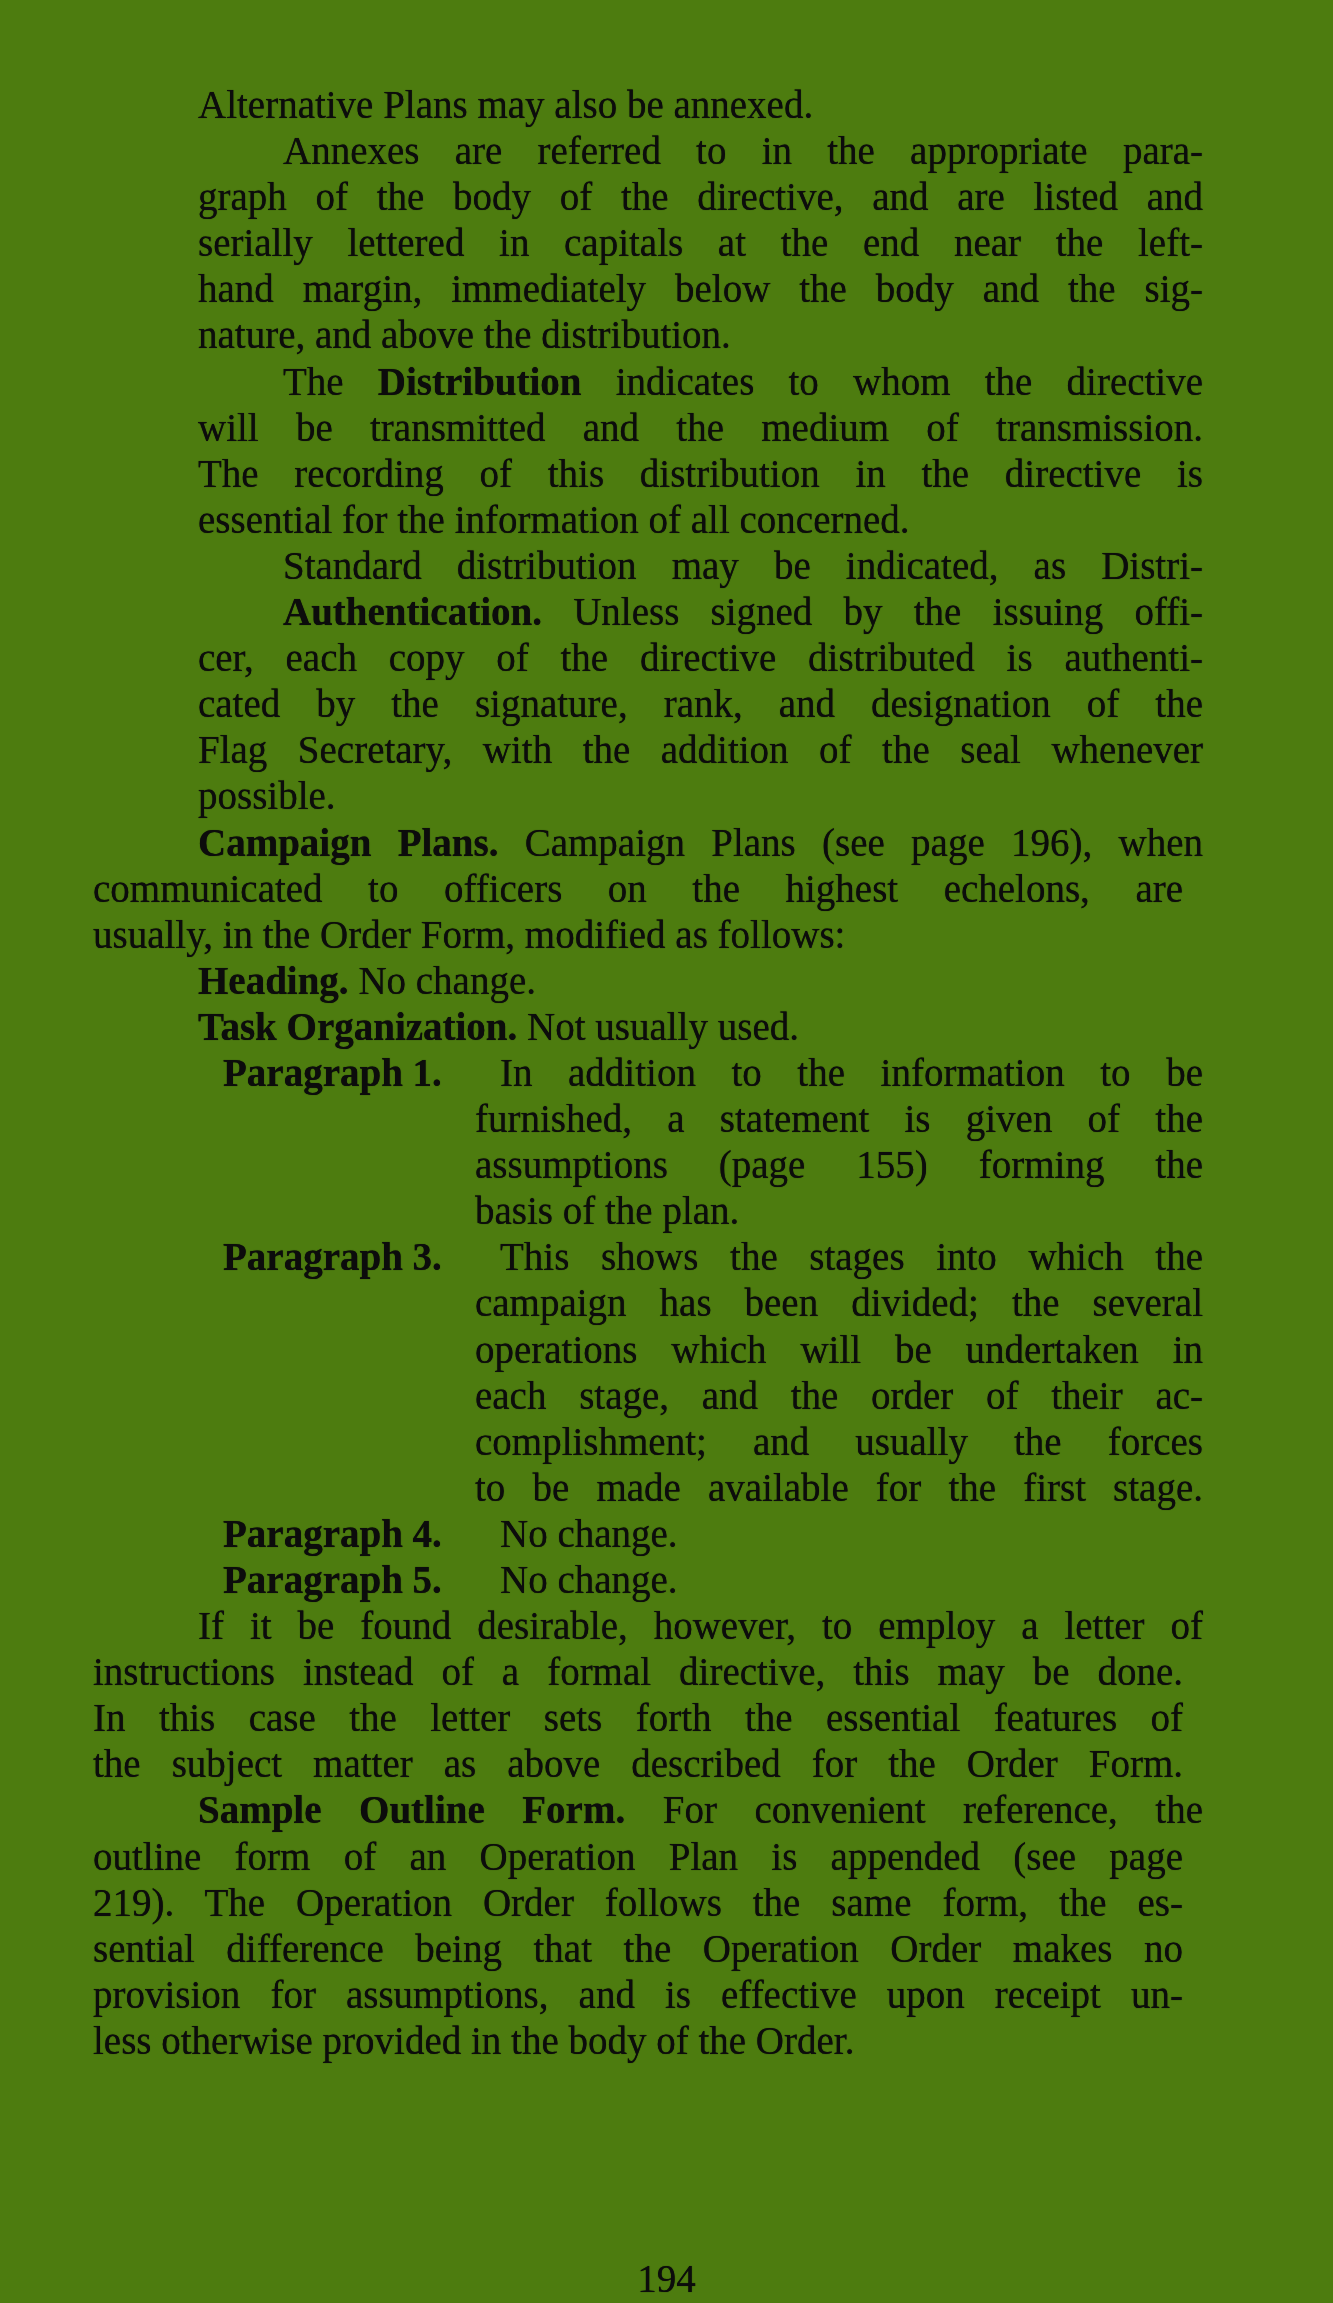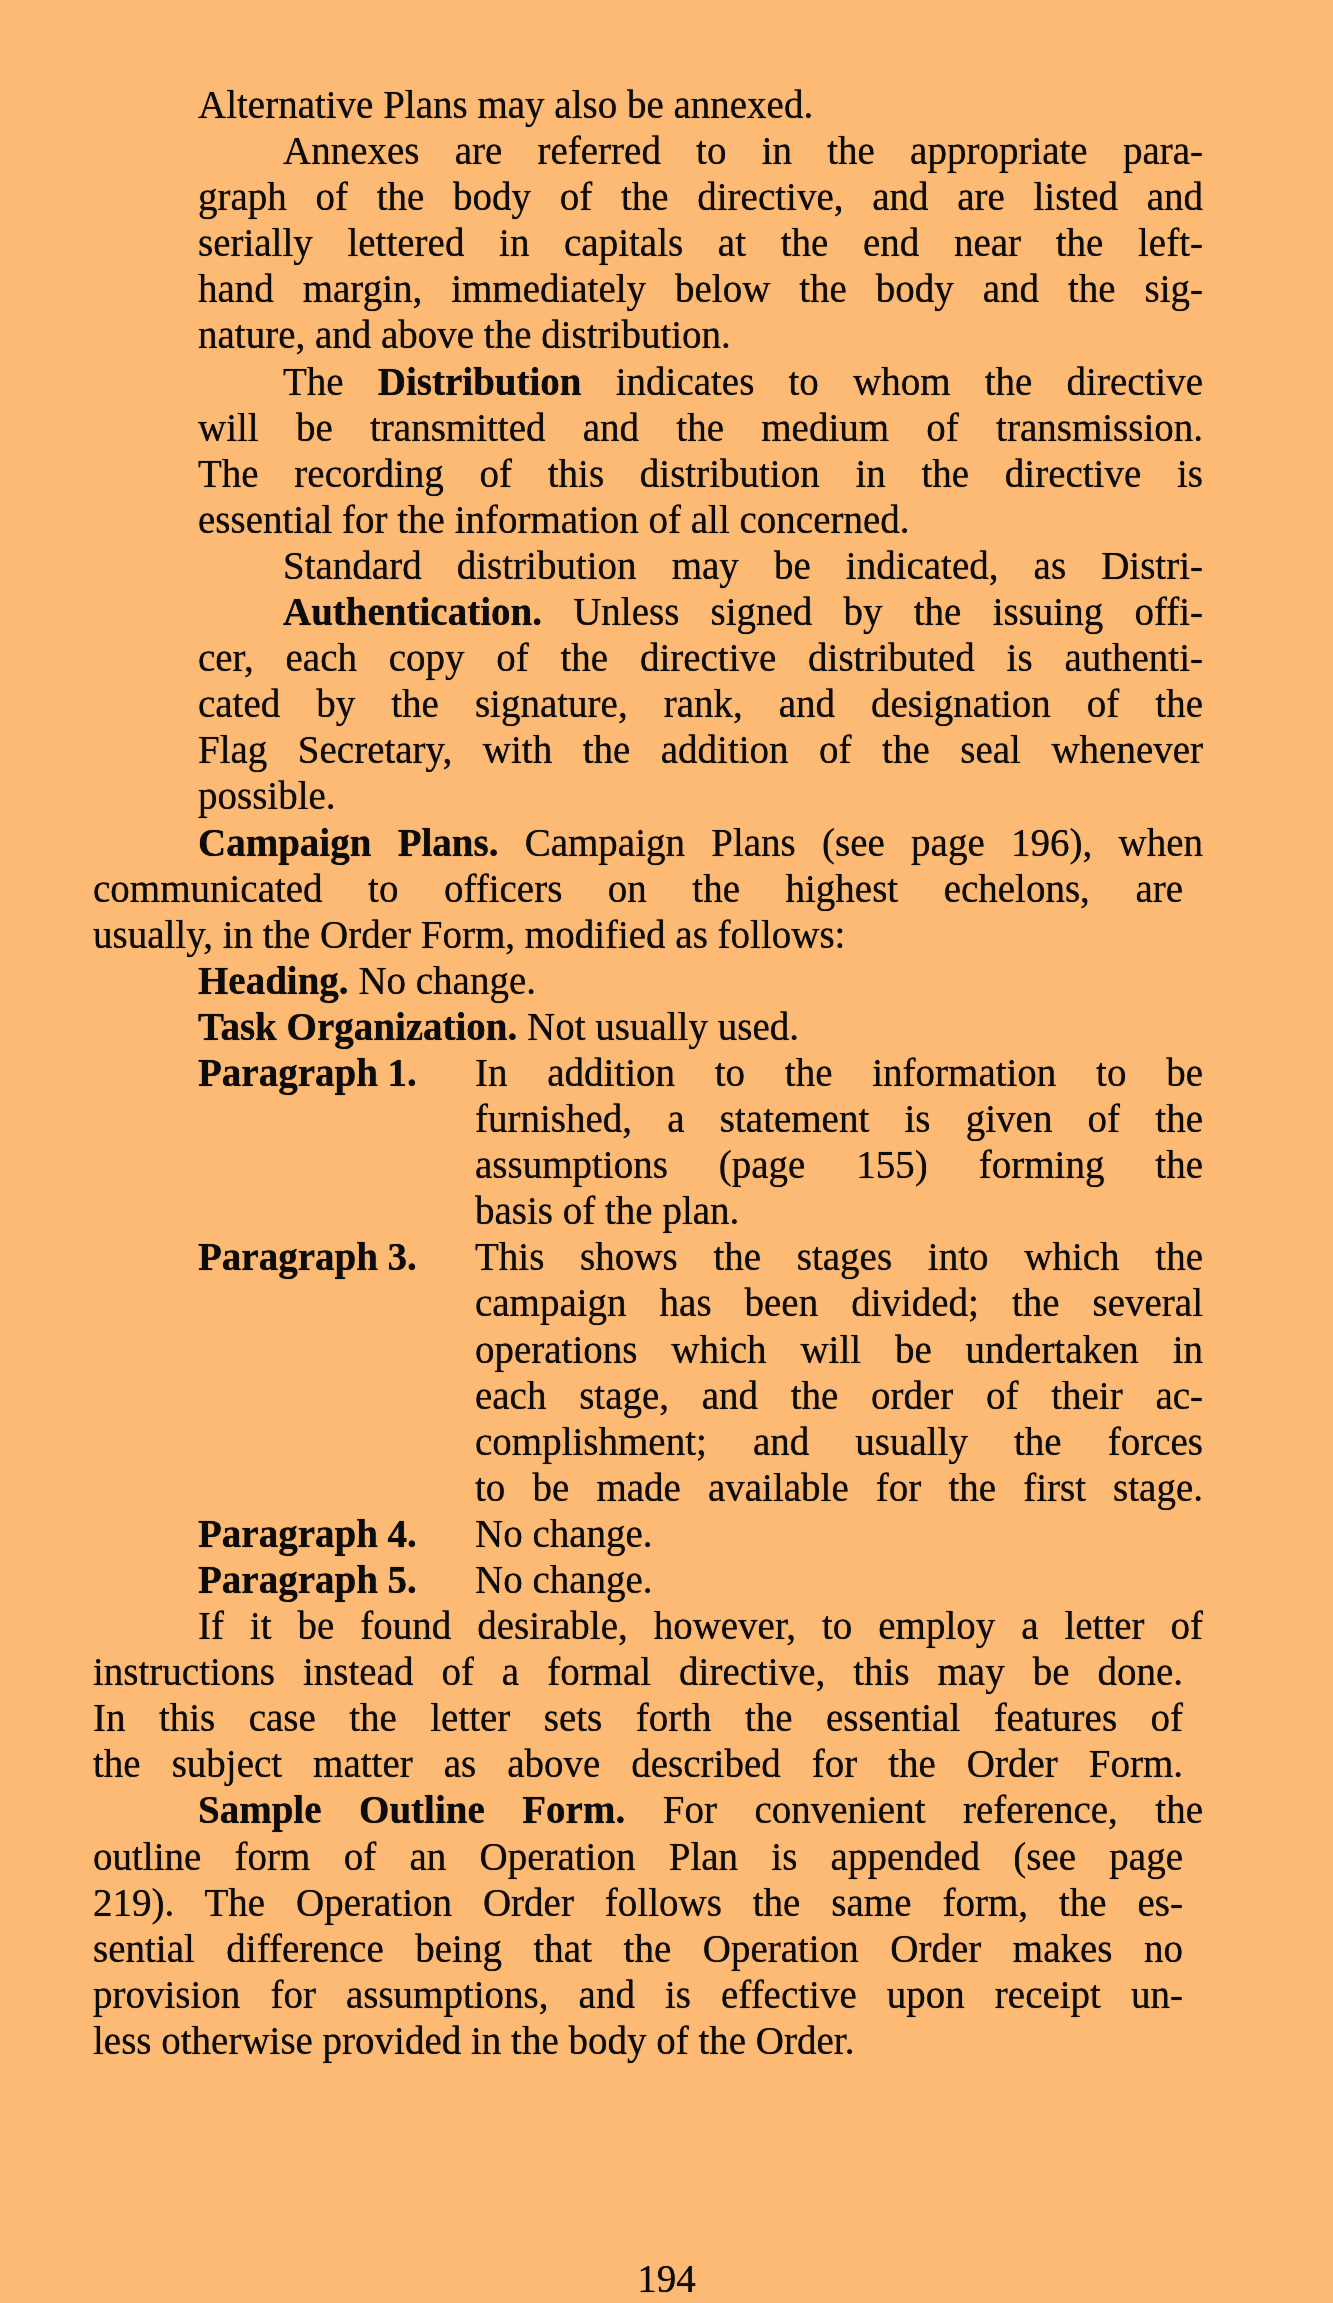--- a/index.html
+++ b/index.html
@@ -4,21 +4,21 @@
 <style>
   html, body {
     margin: 0;
     padding: 0;
     background: #ffffff;
   }
   .page {
     position: relative;
     width: 1333px;
     height: 2303px;
-    background: #fdba74;
+    background: #4d7c0f;
     color: #0c0c0c;
     font-family: "Liberation Serif", "DejaVu Serif", serif;
     font-size: 39px;
     text-shadow: 0 0 0.8px rgba(0,0,0,0.85);
     overflow: hidden;
   }
   .text-block {
     position: absolute;
     left: 0;
     top: 82px;
@@ -37,20 +37,21 @@
   
   .j { text-align: justify; text-align-last: justify; }
   .b { font-weight: bold; }
   
   .lab {
     display: inline-block;
     width: 277px;
     text-align: left;
     text-align-last: left;
     vertical-align: baseline;
+    margin-left: 25px;
   }
   .page-number {
     position: absolute;
     top: 2212px;
     left: 0;
     width: 1333px;
     height: 46px;
     line-height: 46px;
     text-align: center;
     margin-top: 44px;

